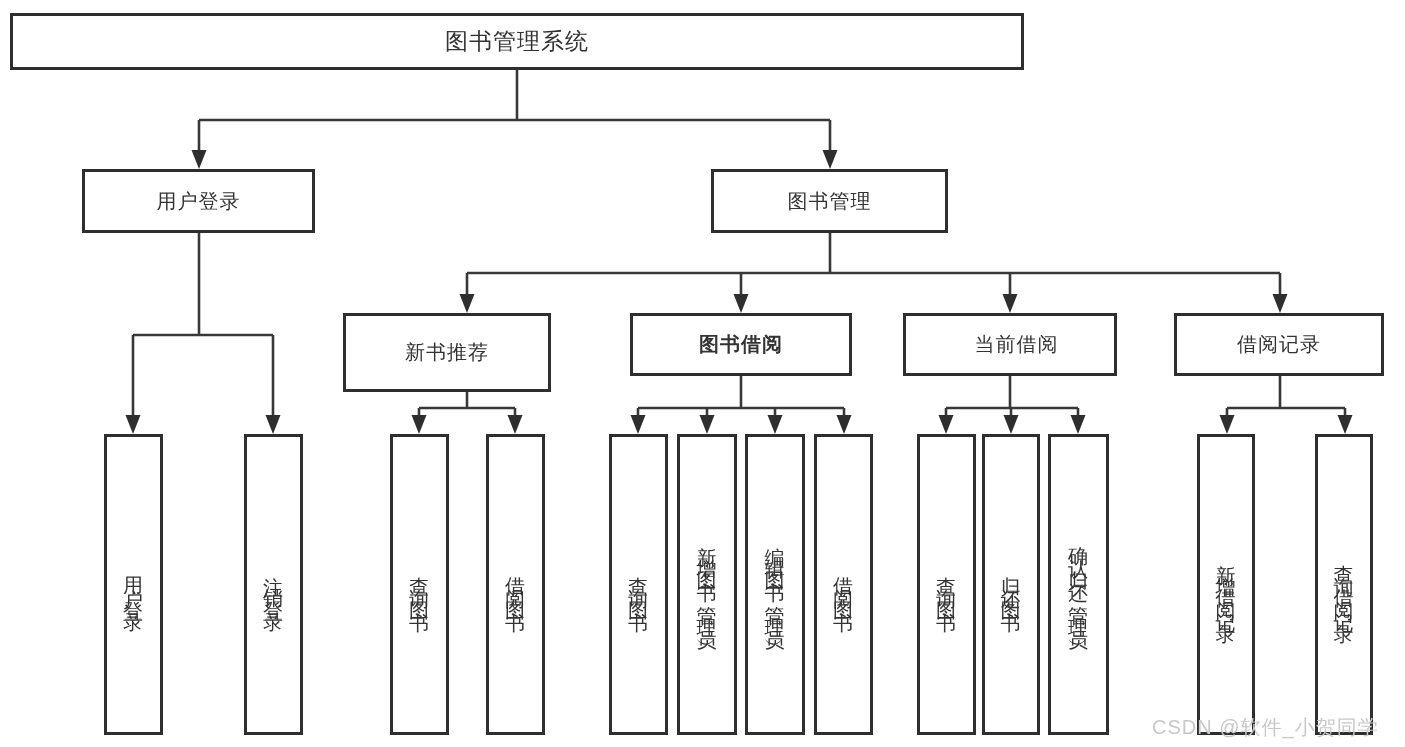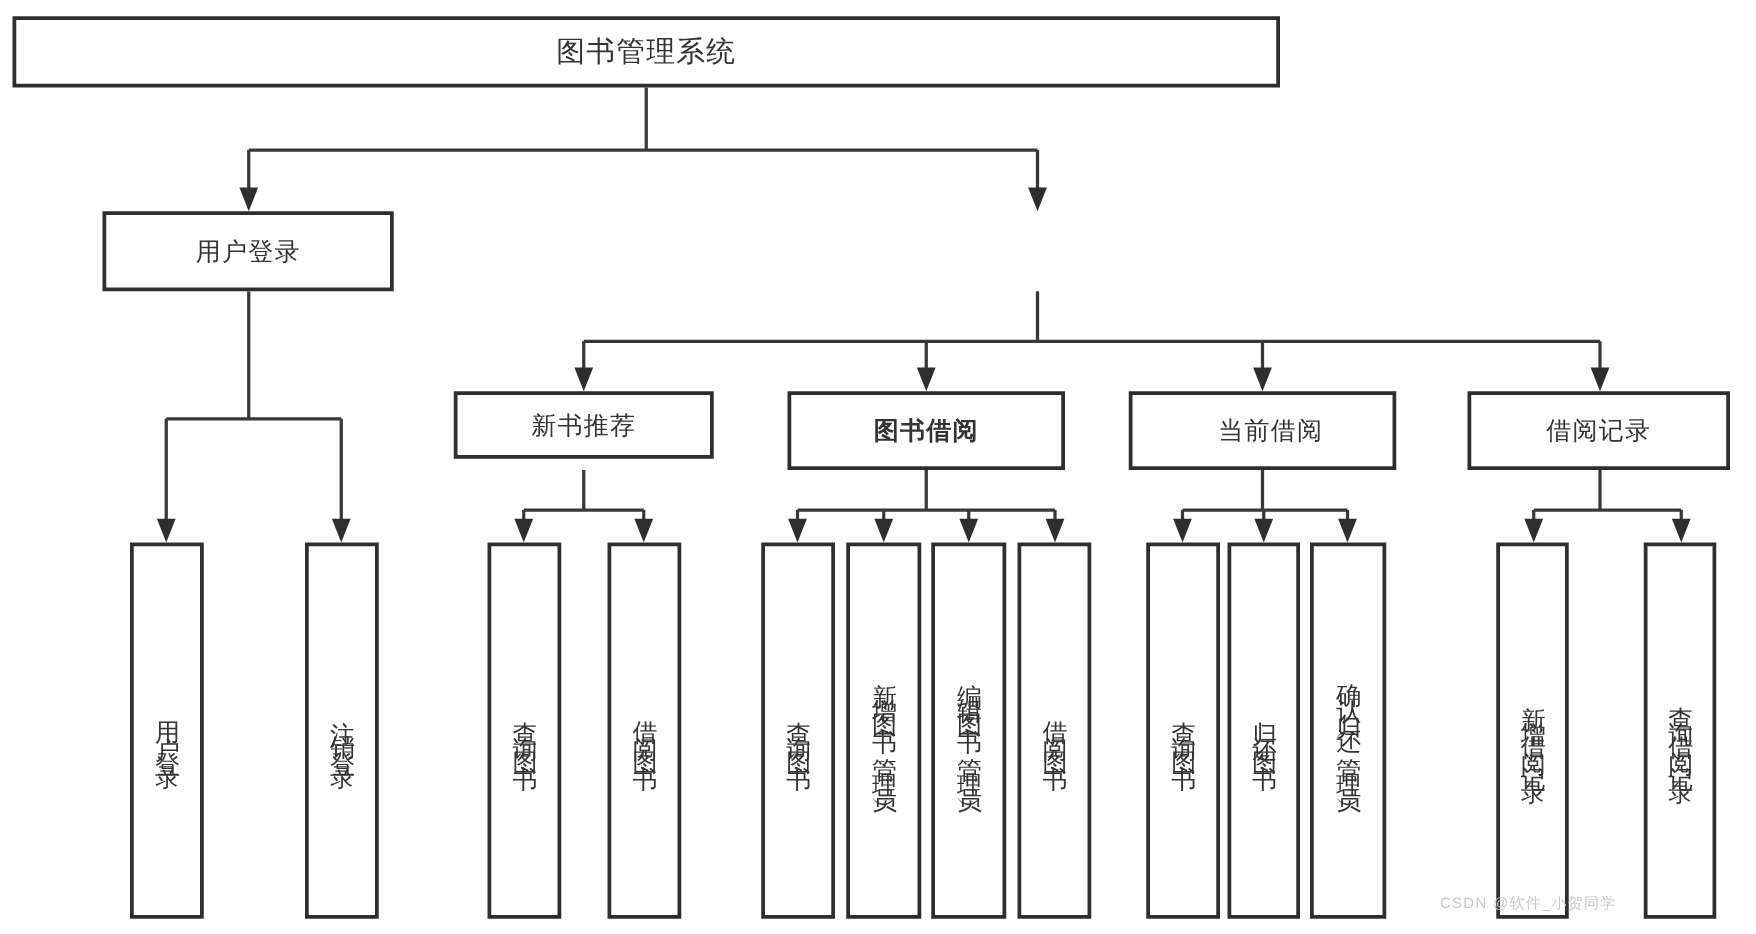--- a/index.html
+++ b/index.html
@@ -60,21 +60,21 @@
     text-orientation: mixed;
     line-height: 1;
     font-size: 20px;
     letter-spacing: 12px;
     white-space: nowrap;
   }
   .watermark {
     position: absolute;
     left: 1152px;
     top: 714px;
-    font-size: 12px;
+    font-size: 20px;
     color: #c8c8c8;
     letter-spacing: 1px;
     white-space: nowrap;
   }
 </style>
 </head>
 <body>
 
 <div class="diagram">
 
@@ -108,22 +108,23 @@
       <use href="#arr" transform="translate(1011,434)"></use>
       <use href="#arr" transform="translate(1078,434)"></use>
       <use href="#arr" transform="translate(1227,434)"></use>
       <use href="#arr" transform="translate(1345,434)"></use>
     </g>
   </svg>
 
   <div class="box h root" style="left:10px; top:13px; width:1014px; height:57px;">图书管理系统</div>
 
   <div class="box h" style="left:82px; top:169px; width:233px; height:64px;">用户登录</div>
+  <div class="box h" style="left:711px; top:169px; width:237px; height:64px;">图书管理</div>
 
-  <div class="box h" style="left:363px; top:313px; width:208px; height:54px;">新书推荐</div>
+  <div class="box h" style="left:343px; top:313px; width:208px; height:79px;">新书推荐</div>
   <div class="box h" style="left:630px; top:313px; width:222px; height:63px;font-weight:bold;">图书借阅</div>
   <div class="box h" style="left:903px; top:313px; width:214px; height:63px;padding-left:13px;">当前借阅</div>
   <div class="box h" style="left:1174px; top:313px; width:210px; height:63px;">借阅记录</div>
 
   <div class="box leaf" style="left:104px; width:59px;">
     <span class="vtext">用户登录</span>
   </div>
   <div class="box leaf" style="left:244px; width:59px;">
     <span class="vtext">注销登录</span>
   </div>

